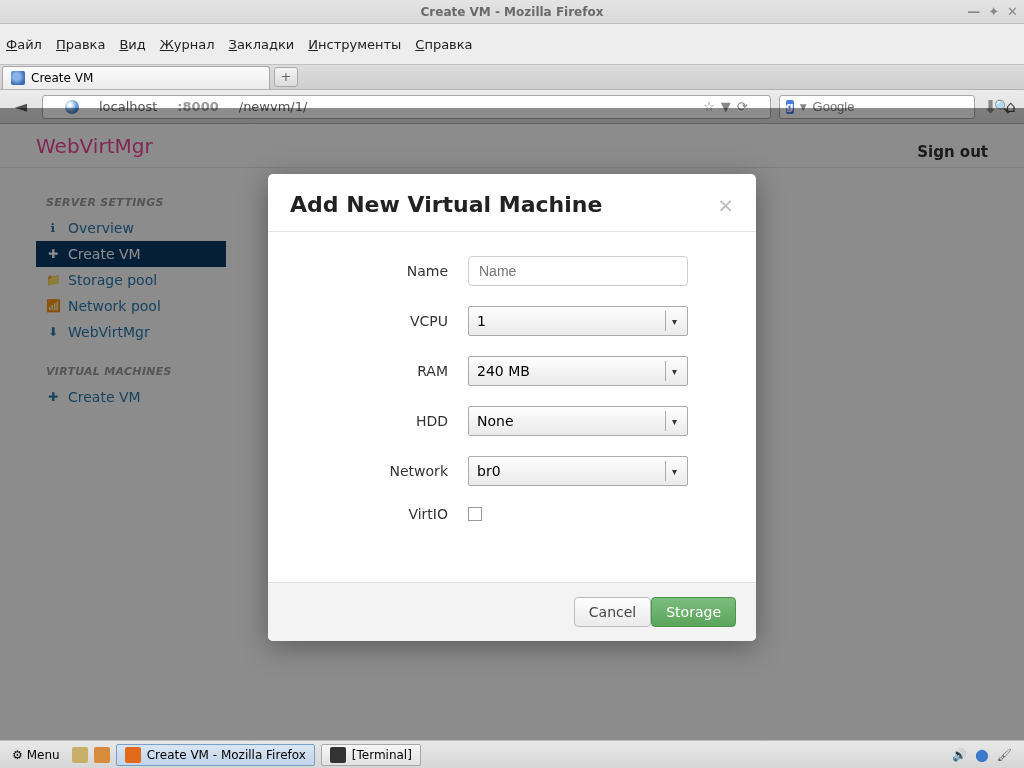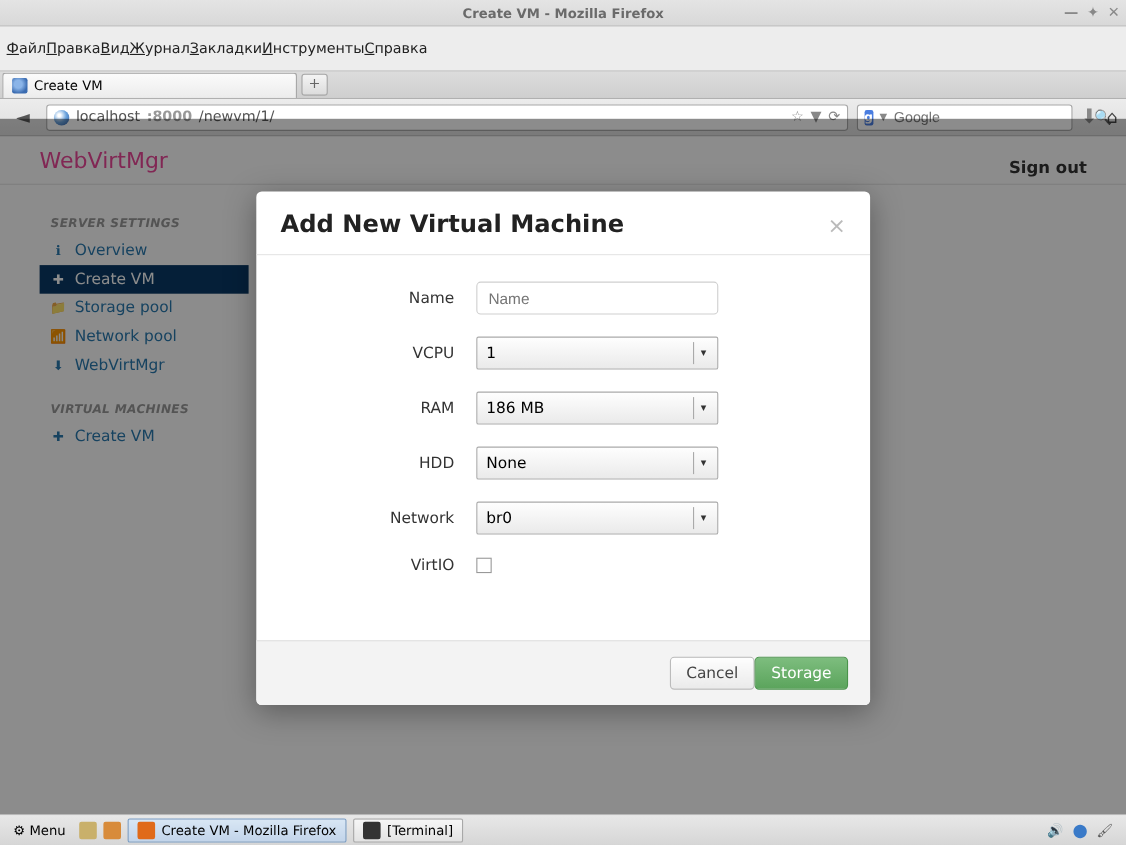--- a/index.html
+++ b/index.html
@@ -35,20 +35,21 @@
   font-size: 13px;
 }
 
 
 .menubar {
   height: 40px;
   background: #ededed;
   display: flex;
   align-items: center;
   padding: 0 6px;
+  gap: 14px;
   font-size: 13px;
   color: #222;
 }
 .menubar span { cursor: default; }
 .menubar .ul { text-decoration: underline; text-decoration-skip-ink: none; }
 
 
 .tabstrip {
   height: 26px;
   background: linear-gradient(#dcdcdc, #cfcfcf);
@@ -105,22 +106,22 @@
   color: #555; font-size: 16px;
 }
 .urlbar {
   flex: 1;
   height: 24px;
   background: #fff;
   border: 1px solid #a8a8a8;
   border-radius: 3px;
   display: flex;
   align-items: center;
-  padding: 0 6px;
-  gap: 6px;
+  padding: 0 22px;
+  gap: 20px;
   font-size: 13px;
 }
 .urlbar .globe {
   width: 14px; height: 14px; border-radius: 50%;
   background: radial-gradient(circle at 35% 35%, #fff 10%, #6aa2dc 50%, #3a6bb0 90%);
 }
 .urlbar .host { color: #555; }
 .urlbar .port { color: #999; font-weight: bold; }
 .urlbar .path { color: #555; }
 .urlbar .right { margin-left: auto; display:flex; gap:6px; color:#888; font-size:13px; align-items:center;}
@@ -172,21 +173,21 @@
   left:0; right:0;
   top: 108px; 
   bottom: 28px;
   background: rgba(0,0,0,0.45);
   display: flex;
   align-items: flex-start;
   justify-content: center;
   padding-top: 66px;
 }
 .modal {
-  width: 558px;
+  width: 488px;
   background: #fff;
   border-radius: 5px;
   box-shadow: 0 6px 28px rgba(0,0,0,0.35);
   overflow: hidden;
 }
 .modal-header {
   padding: 18px 22px 14px;
   border-bottom: 1px solid #e5e5e5;
   display: flex;
   align-items: center;
@@ -383,21 +384,21 @@
       <div class="form-row">
         <label>VCPU</label>
         <div class="tselect">
             <span>1</span>
             <span class="caret">▾</span>
           </div>
       </div>
       <div class="form-row">
         <label>RAM</label>
         <div class="tselect">
-            <span>186 MB</span>
+            <span>240 MB</span>
             <span class="caret">▾</span>
           </div>
       </div>
       <div class="form-row">
         <label>HDD</label>
         <div class="tselect">
             <span>None</span>
             <span class="caret">▾</span>
           </div>
       </div>

